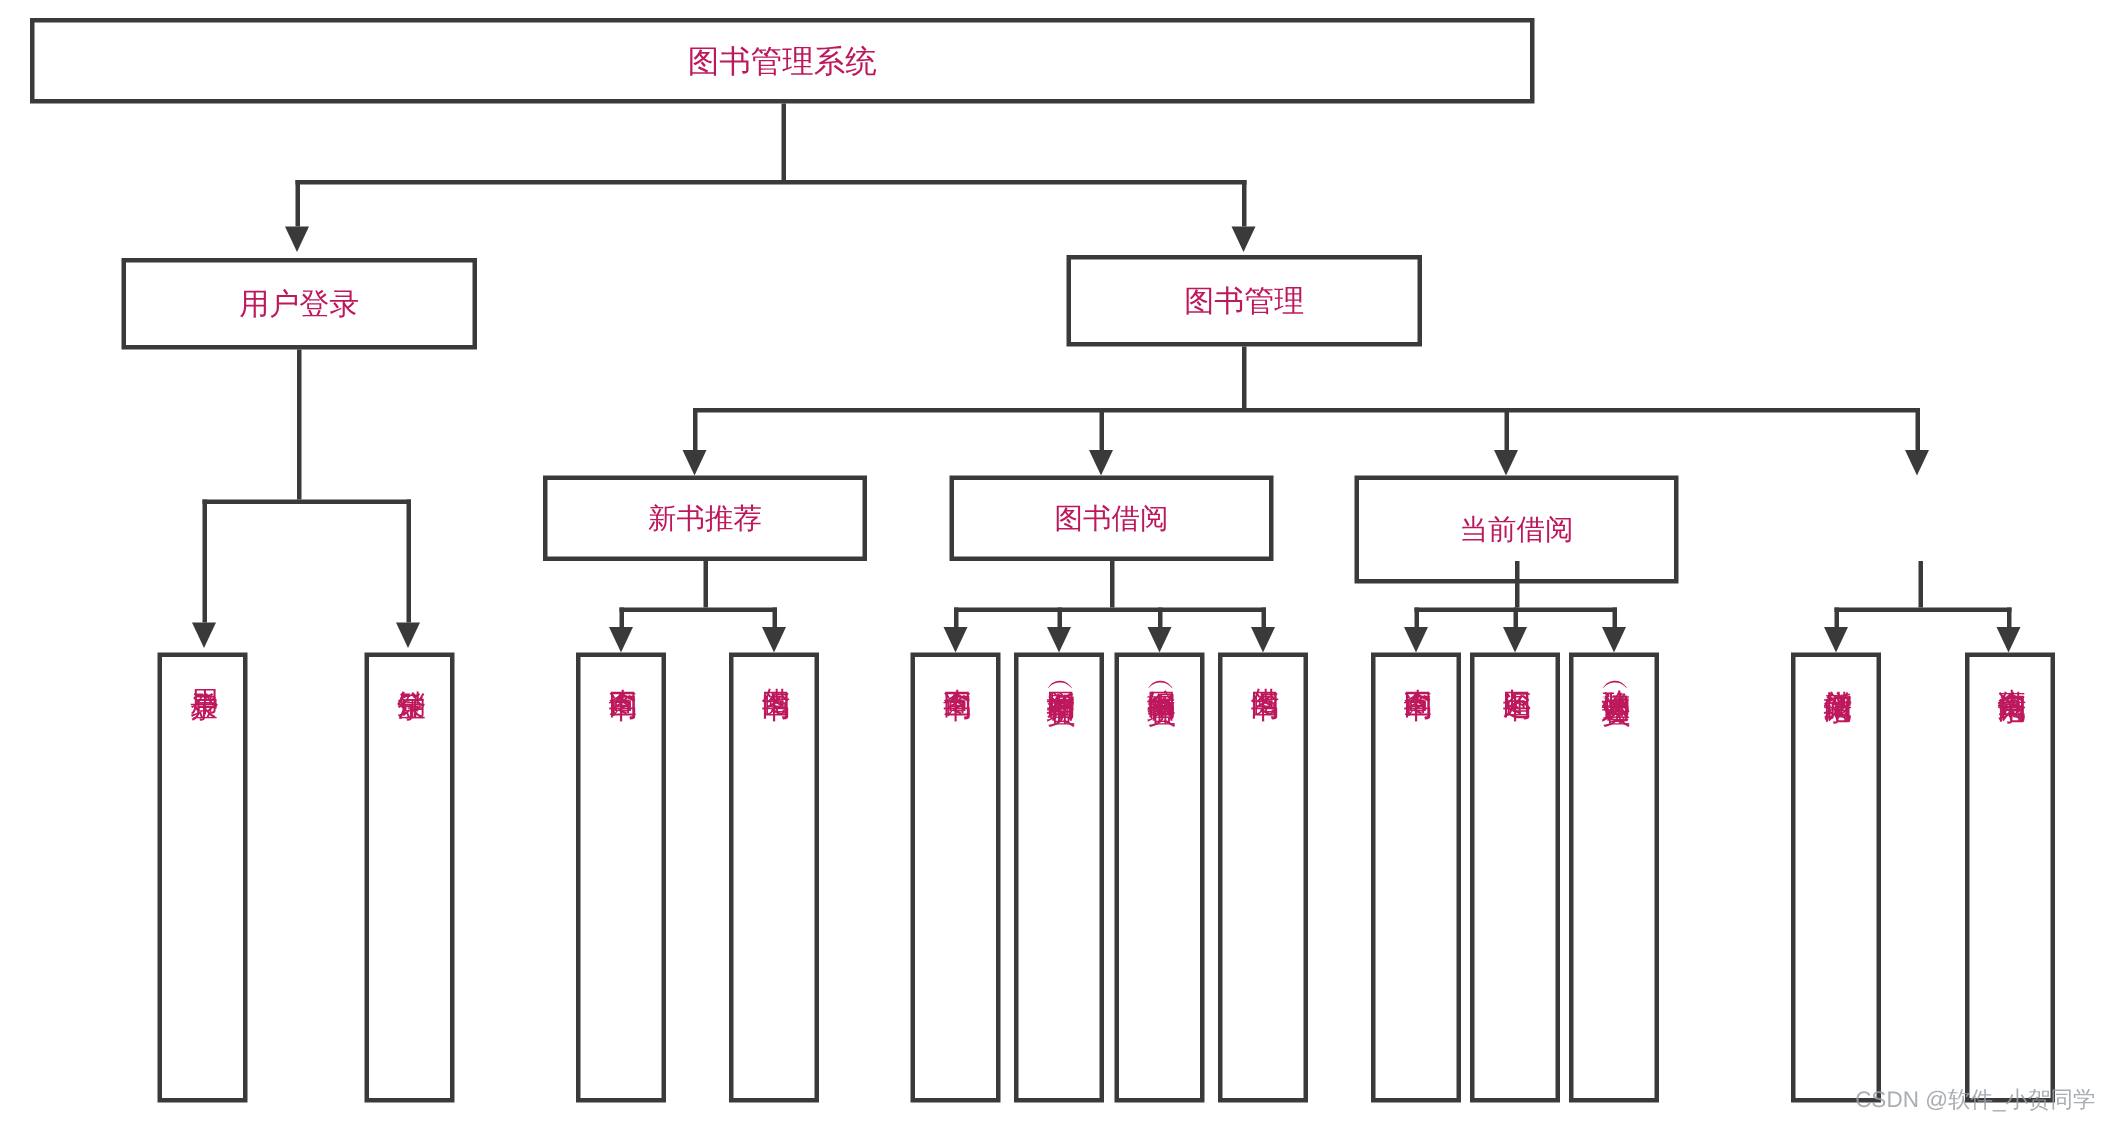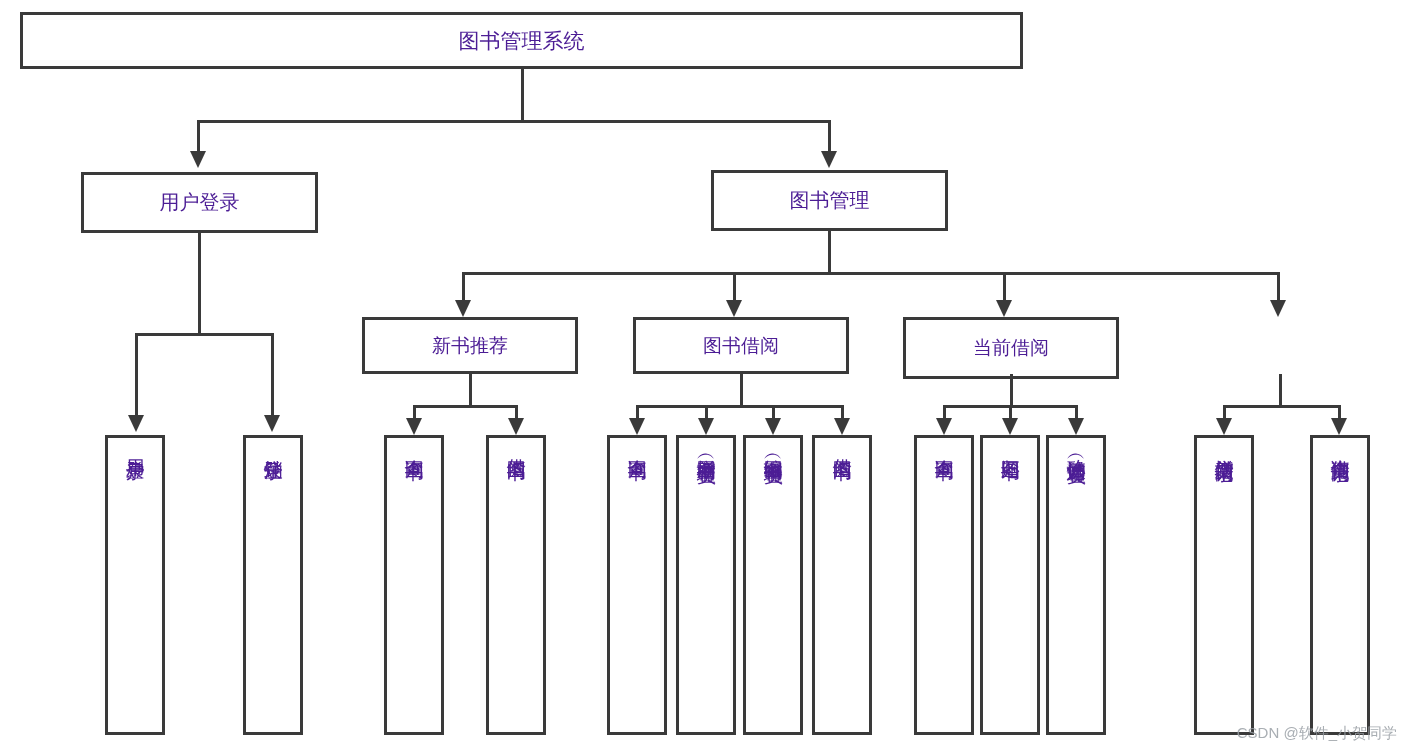--- a/index.html
+++ b/index.html
@@ -16,21 +16,21 @@
     height: 747px;
     background: #ffffff;
     overflow: hidden;
   }
   
   .node {
     position: absolute;
     box-sizing: border-box;
     background: #ffffff;
     border: 3px solid #3a3a3a;
-    color: #4c1d95;
+    color: #be185d;
     display: flex;
     align-items: center;
     justify-content: center;
     text-align: center;
   }
   .node.root {
     font-size: 21px;
   }
   .node.level2 {
     font-size: 20px;
@@ -121,21 +121,21 @@
   <div class="arrow" style="left:996px; top:300px;"></div>
   <div class="conn v" style="left:1277px; top:272px; height:28px;"></div>
   <div class="arrow" style="left:1270px; top:300px;"></div>
 
   <div class="node level3" style="left:633px; top:317px; width:216px; height:57px;">
     <span>图书借阅</span>
   </div>
   <div class="node level3" style="left:362px; top:317px; width:216px; height:57px;">
     <span>新书推荐</span>
   </div>
-  <div class="node level3" style="left:903px; top:317px; width:216px; height:62px;">
+  <div class="node level3" style="left:903px; top:317px; width:216px; height:72px;">
     <span>当前借阅</span>
   </div>
 
   <div class="conn v" style="left:469px; top:374px; height:31px;"></div>
   <div class="conn h" style="left:413px; top:405px; width:105px;"></div>
   <div class="conn v" style="left:413px; top:405px; height:13px;"></div>
   <div class="arrow" style="left:406px; top:418px;"></div>
   <div class="conn v" style="left:515px; top:405px; height:13px;"></div>
   <div class="arrow" style="left:508px; top:418px;"></div>
 

